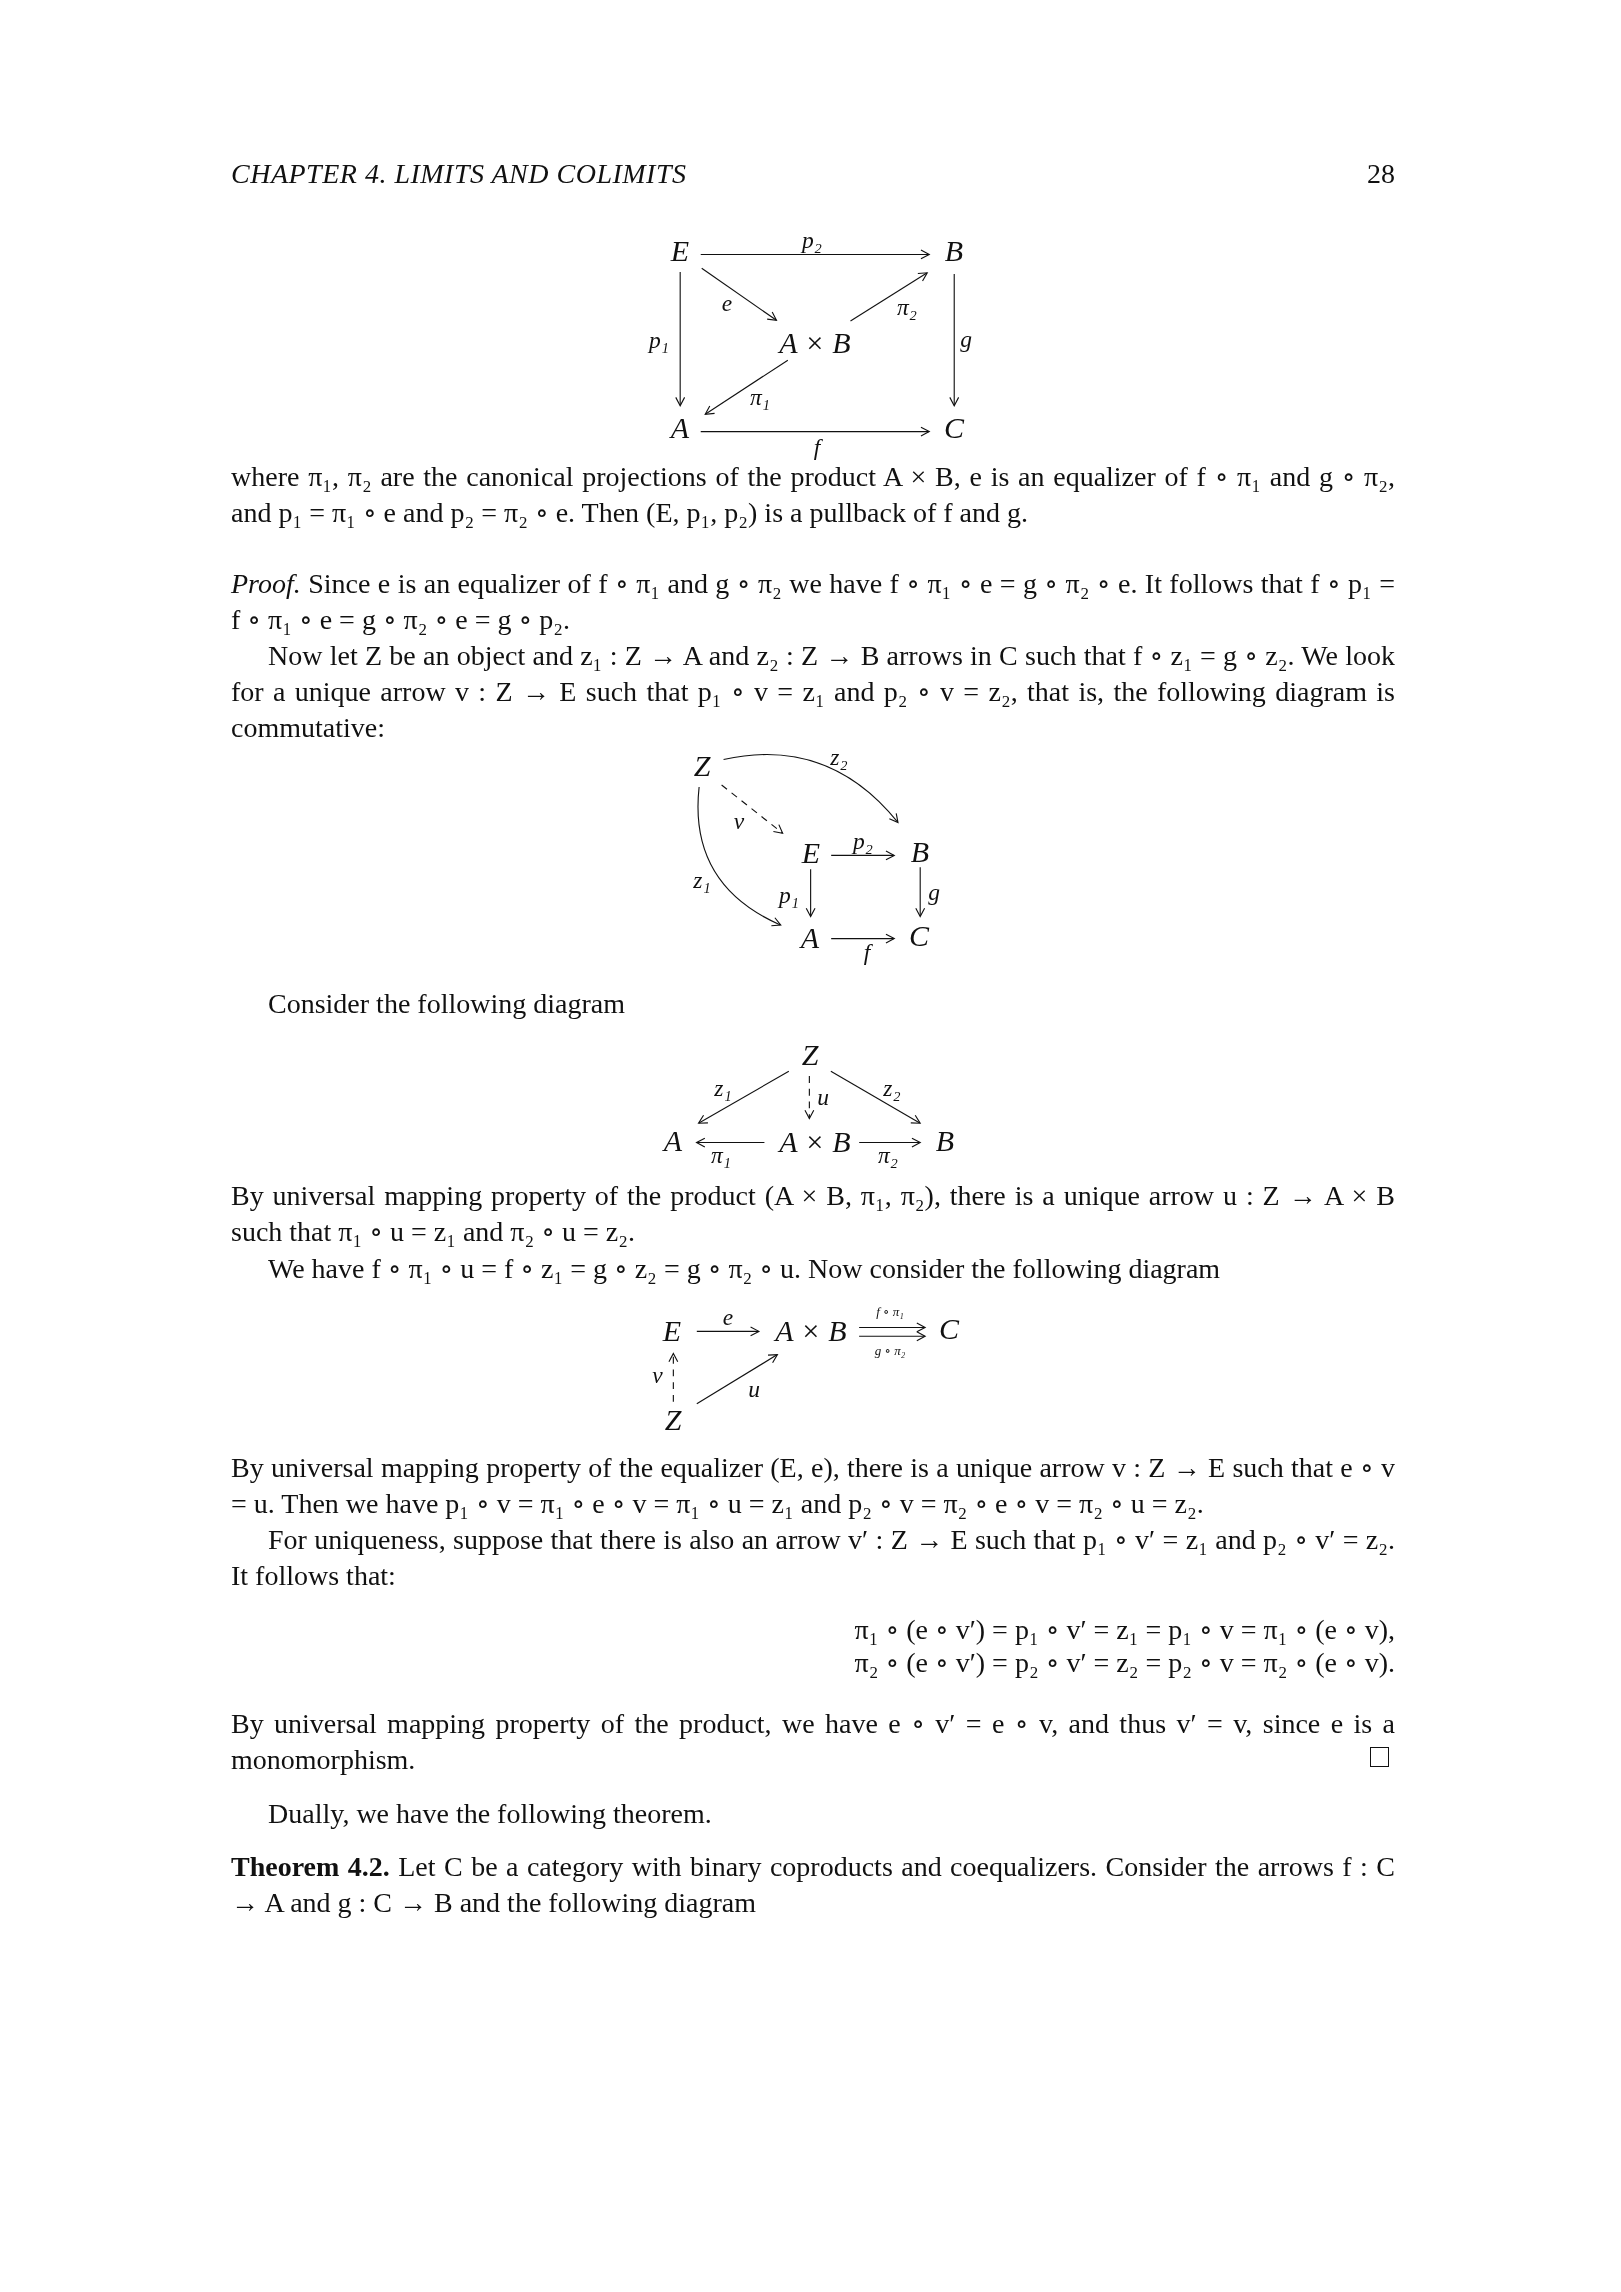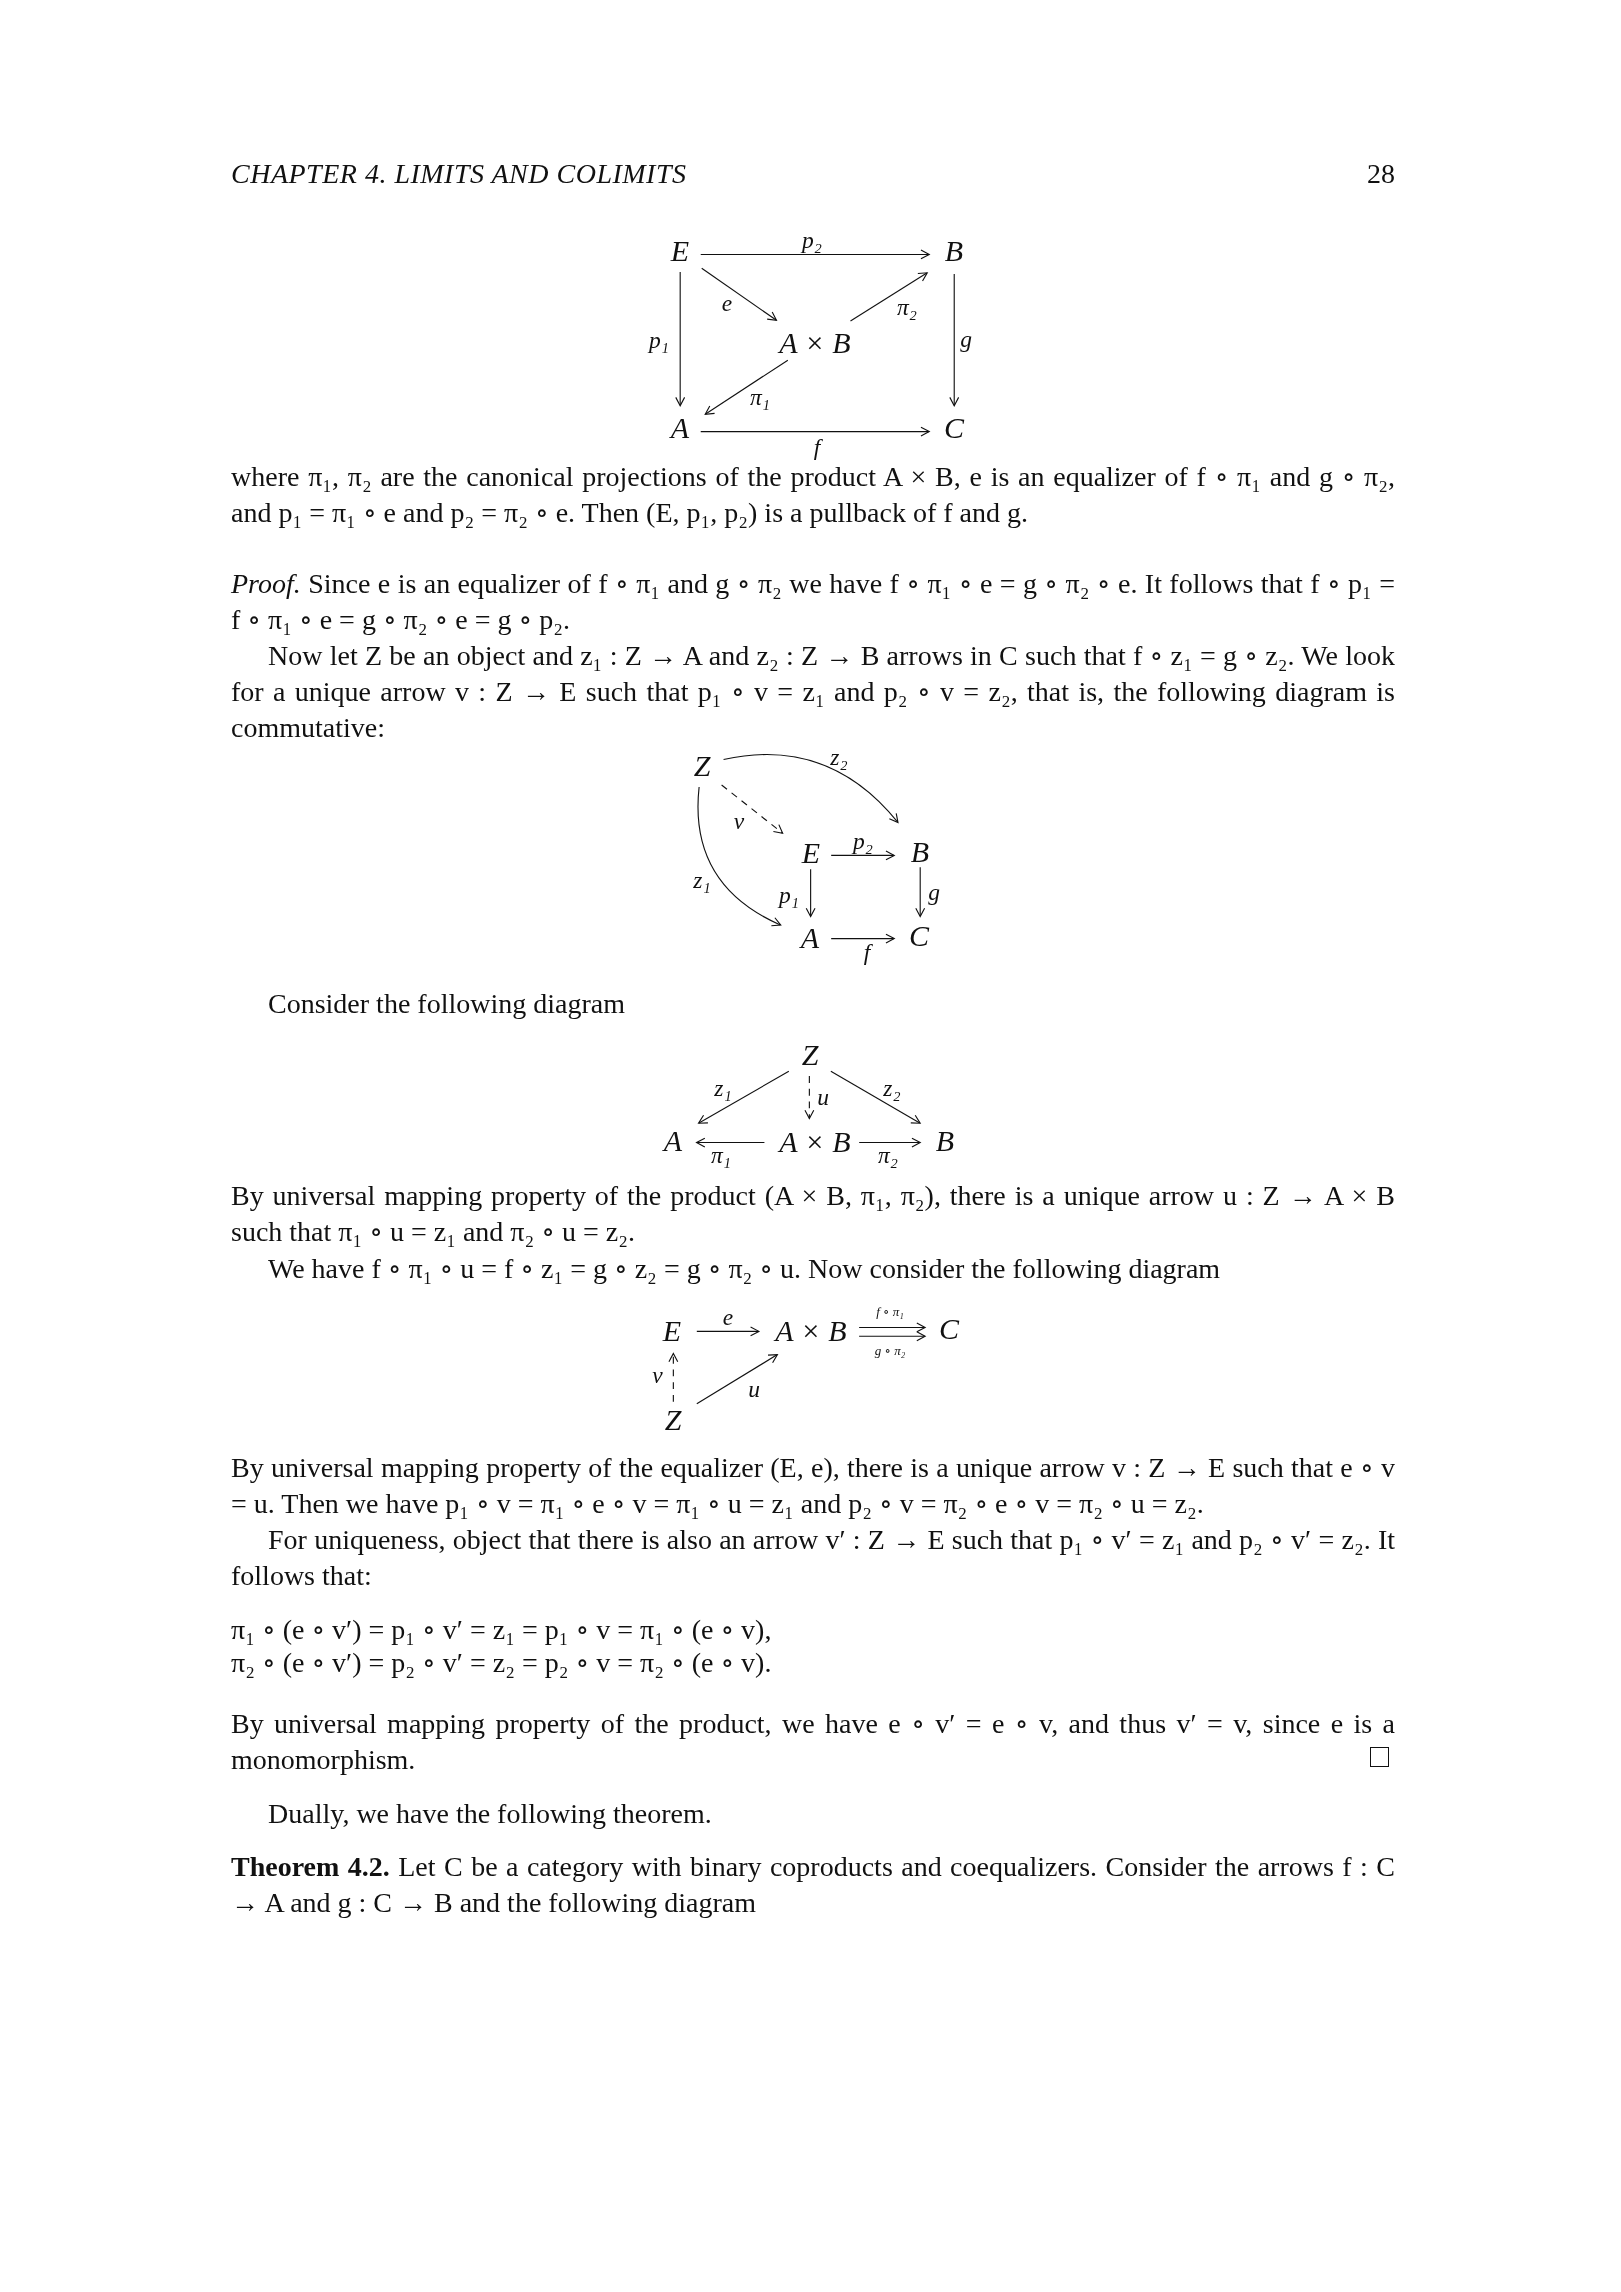--- a/index.html
+++ b/index.html
@@ -6,21 +6,21 @@
   .page {
     position:relative; width:1621px; height:2293px; background:#ffffff;
     font-family:"Liberation Serif","DejaVu Serif",serif;
     font-size:28px; line-height:36px; color:#111;
     overflow:hidden; margin:0 auto;
   }
   .para { position:absolute; left:231px; width:1164px; text-align:justify; }
   .indent { text-indent:37px; }
   .ital { font-style:italic; }
   .bold { font-weight:bold; }
-  .center { text-align:left; }
+  .center { text-align:right; }
   .running-head { position:absolute; left:231px; top:156px; width:1164px; }
   .running-head .chap { font-style:italic; letter-spacing:0.5px; }
   .running-head .pnum { float:right; font-style:normal;text-align:center; }
   .diagram { position:absolute; }
   .arrows { position:absolute; left:0; top:0; overflow:visible; }
   .dg-label { position:absolute; transform:translate(-50%,-50%); font-style:italic; white-space:nowrap; line-height:1; }
   .node { font-size:30px; }
   .elabel { font-size:23.5px; }
   .elabel-sm { font-size:13px; }
   .eqs { line-height:33px; }
@@ -138,21 +138,21 @@
     <span class="dg-label node" style="left:317px; top:24.5px;">C</span>
     <span class="dg-label node" style="left:41px;  top:116px;">Z</span>
     <span class="dg-label elabel" style="left:96px;  top:13.7px;">e</span>
     <span class="dg-label elabel-sm" style="left:258px; top:6.9px;">f ∘ π₁</span>
     <span class="dg-label elabel-sm" style="left:258px; top:46px;">g ∘ π₂</span>
     <span class="dg-label elabel" style="left:25.5px;  top:72px;">v</span>
     <span class="dg-label elabel" style="left:122px; top:86px;">u</span>
   </div>
 
   <div class="para" style="top:1450px;">By universal mapping property of the equalizer (E, e), there is a unique arrow v : Z → E such that e ∘ v = u. Then we have p₁ ∘ v = π₁ ∘ e ∘ v = π₁ ∘ u = z₁ and p₂ ∘ v = π₂ ∘ e ∘ v = π₂ ∘ u = z₂.</div>
-  <div class="para indent" style="top:1522px;">For uniqueness, object that there is also an arrow v′ : Z → E such that p₁ ∘ v′ = z₁ and p₂ ∘ v′ = z₂. It follows that:</div>
+  <div class="para indent" style="top:1522px;">For uniqueness, suppose that there is also an arrow v′ : Z → E such that p₁ ∘ v′ = z₁ and p₂ ∘ v′ = z₂. It follows that:</div>
 
   <div class="para center eqs" style="top:1613px;">
     <div>π₁ ∘ (e ∘ v′) = p₁ ∘ v′ = z₁ = p₁ ∘ v = π₁ ∘ (e ∘ v),</div>
     <div>π₂ ∘ (e ∘ v′) = p₂ ∘ v′ = z₂ = p₂ ∘ v = π₂ ∘ (e ∘ v).</div>
   </div>
 
   <div class="para" style="top:1706px;">By universal mapping property of the product, we have e ∘ v′ = e ∘ v, and thus v′ = v, since e is a monomorphism.</div>
   <div class="qed" title="□"></div>
 
   <div class="para indent" style="top:1796px;">Dually, we have the following theorem.</div>

